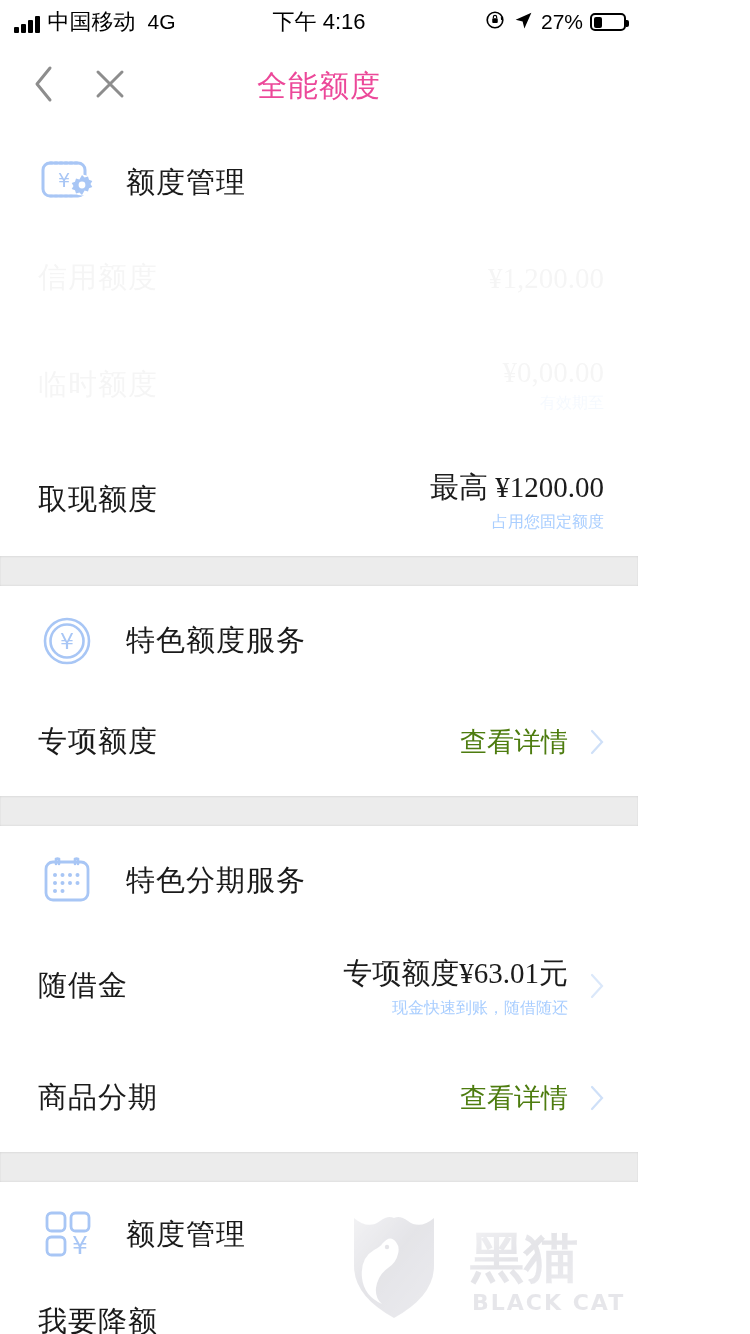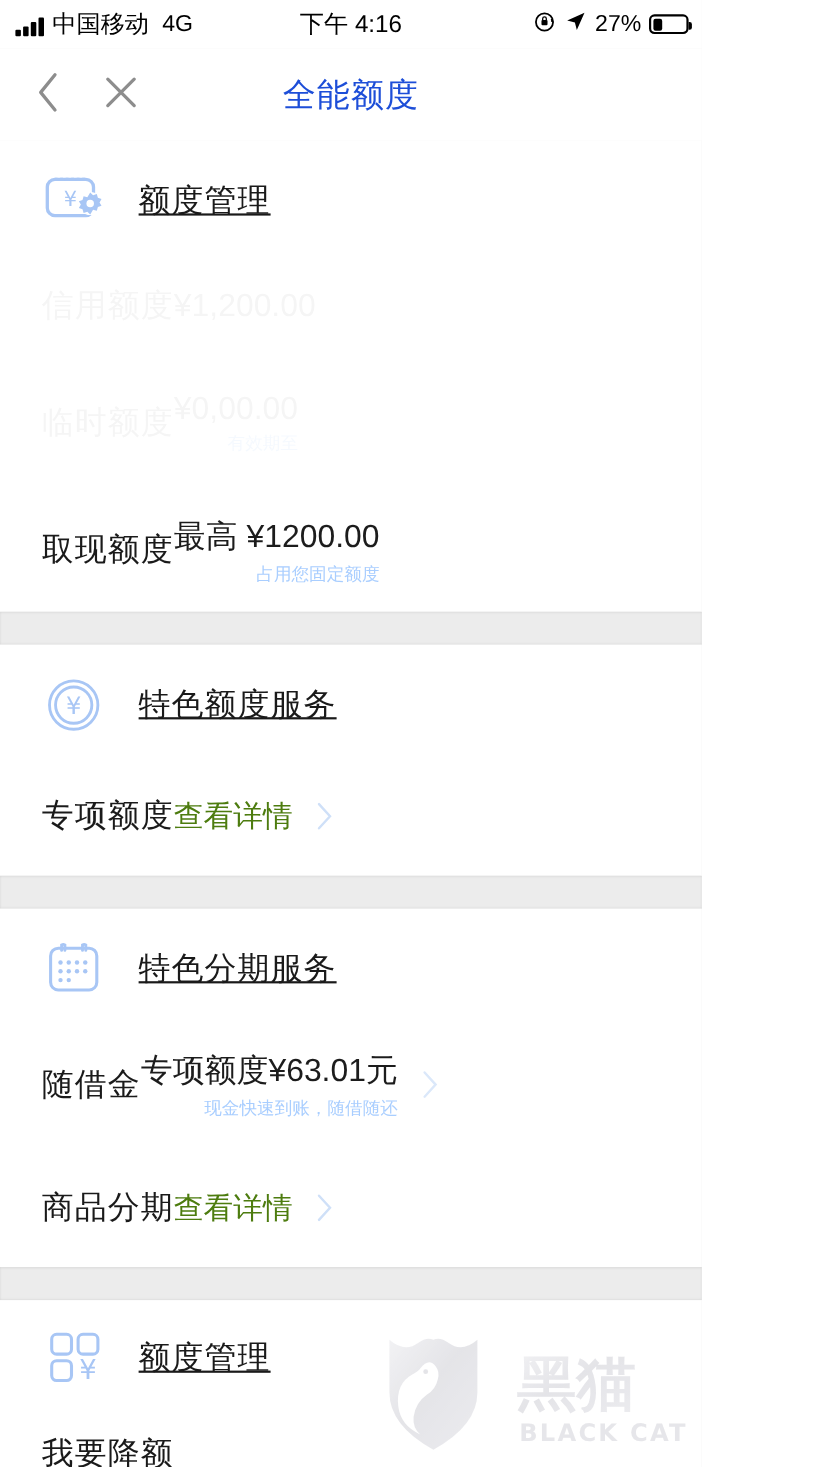--- a/index.html
+++ b/index.html
@@ -29,33 +29,33 @@
   .sb-right{ position:absolute; right:12px; display:flex; align-items:center; gap:7px; }
   .pct{ font-size:21px; }
   .batt{ width:36px; height:18px; border:2px solid #000; border-radius:5px; position:relative; display:flex; align-items:center; }
   .batt:after{ content:""; position:absolute; right:-5px; top:5px; width:3px; height:7px; background:#000; border-radius:0 2px 2px 0; }
   .batt .fill{ height:11px; background:#000; border-radius:2px; margin-left:1.5px; }
 
   
   .navbar{ height:84px; background:#fff; position:relative; display:flex; align-items:center; }
   .nav-back{ position:absolute; left:22px; width:44px; height:44px; display:flex; align-items:center; justify-content:center; }
   .nav-close{ position:absolute; left:88px; width:44px; height:44px; display:flex; align-items:center; justify-content:center; }
-  .nav-title{ position:absolute; left:0; right:0; text-align:center; font-size:30px; color:#1d4ed8; letter-spacing:1px; }
+  .nav-title{ position:absolute; left:0; right:0; text-align:center; font-size:30px; color:#ec4899; letter-spacing:1px; }
 
   
   .card{ background:#fff; }
   .gap{ height:30px; background:#ececec;
         box-shadow: inset 0 1px 2px rgba(0,0,0,0.07), inset 0 -1px 2px rgba(0,0,0,0.05); }
 
   .sec-head{ display:flex; align-items:center; padding:26px 0 18px 38px; }
   .sec-head .ico{ width:62px; height:58px; display:flex; align-items:center; justify-content:center; flex:0 0 auto; }
-  .sec-head .sec-title{ font-size:29px; color:#1a1a1a; margin-left:26px; letter-spacing:1px;text-decoration:underline; }
-
-  .row{ display:flex; align-items:center; 
-        padding:0 34px 0 38px; min-height:96px; position:relative; }
+  .sec-head .sec-title{ font-size:29px; color:#1a1a1a; margin-left:26px; letter-spacing:1px; }
+
+  .row{ display:flex; align-items:center; justify-content:space-between;
+        padding:0 34px 0 38px; min-height:96px; position:relative;font-family:Liberation Serif, serif; }
   .row .label{ font-size:29px; color:#1a1a1a; letter-spacing:1px; }
   .row .rightbox{ display:flex; align-items:center; }
   .vals{ text-align:right; }
   .vals .main{ font-size:29px; color:#1c1c1c; white-space:nowrap; }
   .vals .sub{ font-size:16px; color:#a9ceff; margin-top:4px; white-space:nowrap; }
   .link{ font-size:27px; color:#4d7c0f; }
   .chev{ margin-left:22px; width:14px; height:26px; flex:0 0 auto; }
 
   
   .faded .label, .faded .vals .main{ color:rgba(30,30,30,0.045); }

